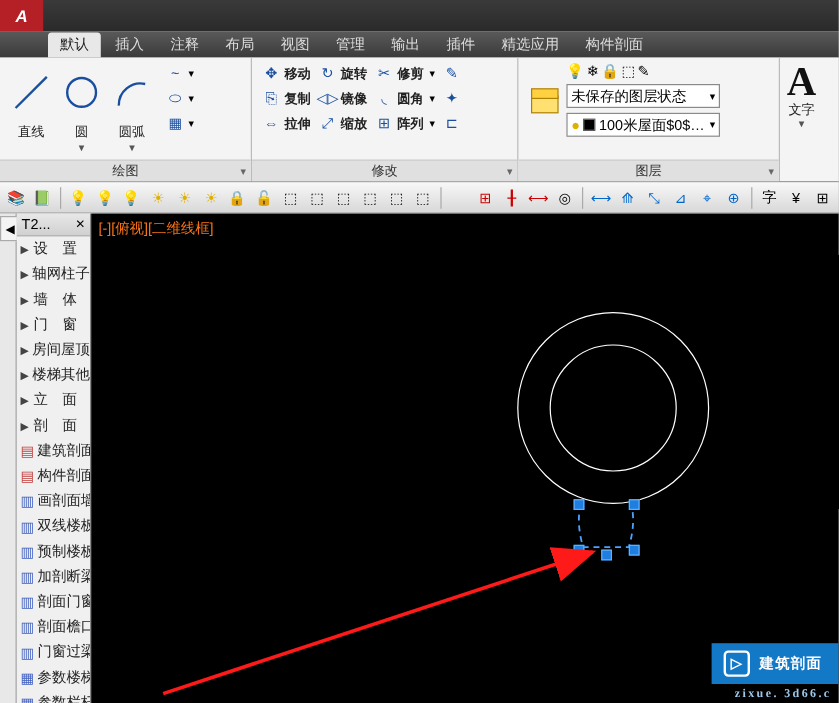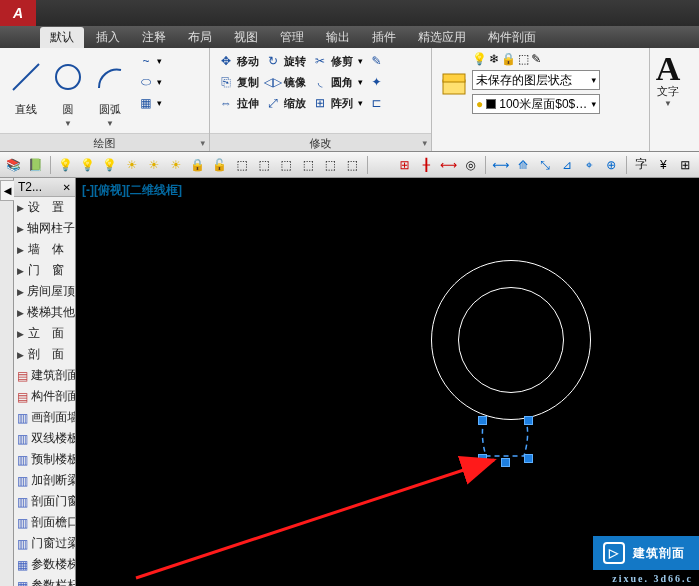--- a/index.html
+++ b/index.html
@@ -47,21 +47,21 @@
 .left-tabs { width:14px; background:#e8e8e8; border-right:1px solid #999; }
 .left-tabs .vtab { writing-mode:vertical-rl; font-size:10px; padding:4px 1px; background:#f4f4f4; border:1px solid #aaa; margin:2px 0; }
 
 .palette { width:62px; background:#f0f0f0; border-right:1px solid #888; overflow:hidden; }
 .palette-hdr { background:linear-gradient(#e8e8e8,#d0d0d0); border-bottom:1px solid #aaa; padding:2px 4px; font-size:11px; display:flex; align-items:center; justify-content:space-between; }
 .palette-item { display:flex; align-items:center; gap:3px; padding:2px 3px; cursor:pointer; font-size:11px; color:#222; white-space:nowrap; }
 .palette-item .tri { color:#444; font-size:9px; width:8px; }
 .palette-item .pico { width:14px; height:14px; display:inline-flex; align-items:center; justify-content:center; }
 
 .canvas { flex:1; background:#000; position:relative; overflow:hidden; }
-.view-label { position:absolute; top:4px; left:6px; color:#0369a1; font-size:12px;font-weight:bold; }
+.view-label { position:absolute; top:4px; left:6px; color:#f97316; font-size:12px; }
 
 
 .circle-outer { position:absolute; border:1px solid #fff; border-radius:50%; }
 .circle-inner { position:absolute; border:1px solid #fff; border-radius:50%; }
 .grip { position:absolute; width:9px; height:9px; background:#1e7fe0; border:1px solid #5fb0ff; }
 
 .arrow-svg { position:absolute; left:0; top:0; pointer-events:none; }
 
 
 .watermark { position:absolute; right:0; bottom:16px; background:#1378c6; color:#fff; padding:6px 14px 6px 10px; display:flex; align-items:center; gap:8px; font-size:14px; font-weight:bold; letter-spacing:1px; }
@@ -228,20 +228,21 @@
           <span style="margin-left:auto;font-size:9px">▾</span>
         </div>
         <div class="layer-combo2">
           <span style="color:#e0b000">●</span>
           <span style="width:10px;height:10px;background:#000;border:1px solid #666;display:inline-block"></span>
           <span style="overflow:hidden;text-overflow:ellipsis;white-space:nowrap;flex:1">100米屋面$0$屋面</span>
           <span style="font-size:9px">▾</span>
         </div>
       </div>
     </div>
+    <div class="panel-title">图层</div>
   </div>
 
   <div class="panel annot-panel" style="border-right:none">
     <div class="big-A">A</div>
     <div class="albl">文字</div>
     <div style="font-size:8px;color:#555">▼</div>
   </div>
 
 </div>
 

